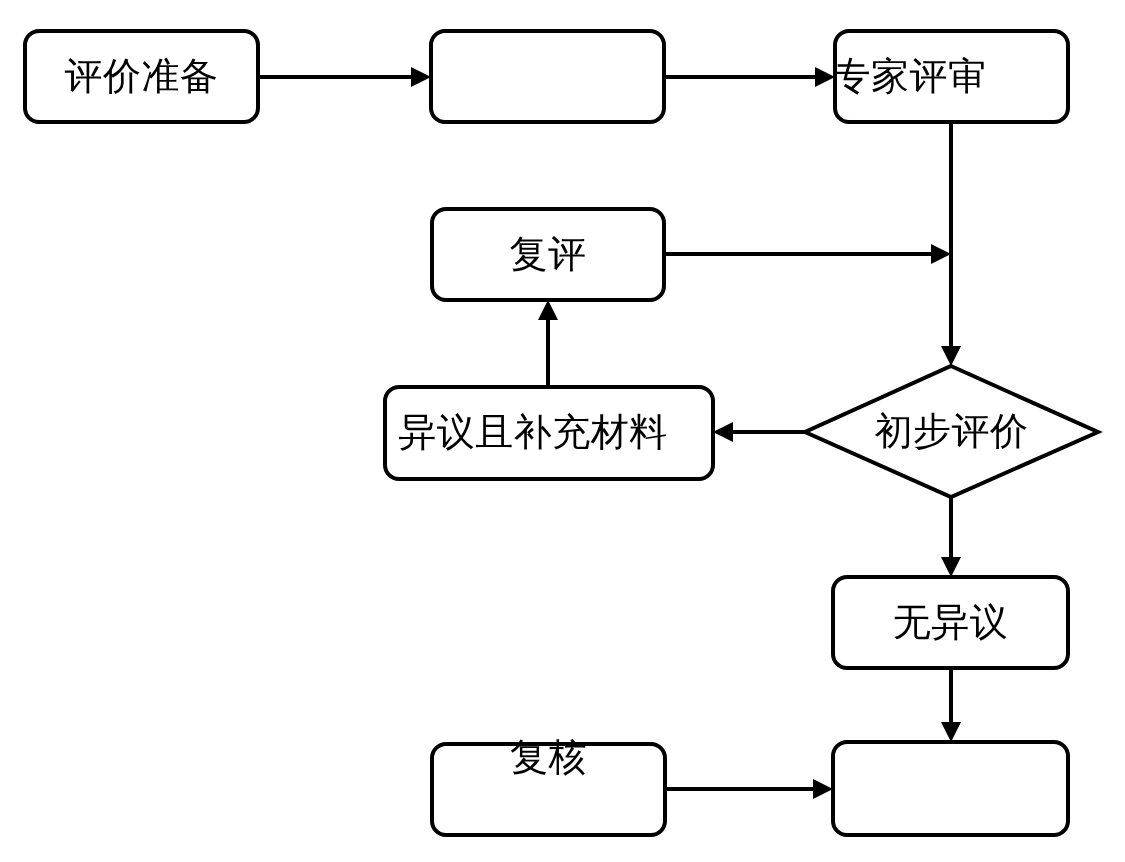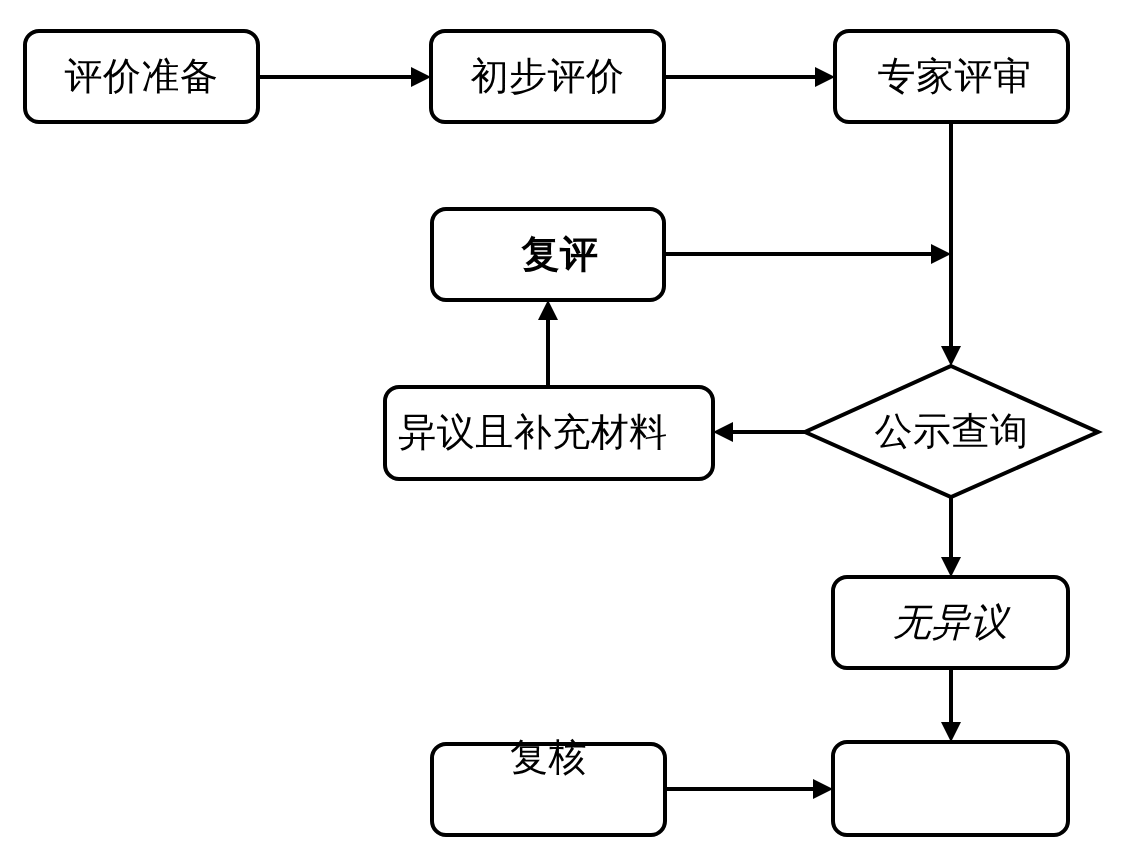--- a/index.html
+++ b/index.html
@@ -138,28 +138,27 @@
 
       <rect class="node-shape" x="432" y="744" width="233" height="91" rx="14" ry="14"></rect>
 
       <rect class="node-shape" x="833" y="742" width="235" height="93" rx="14" ry="14"></rect>
 
     </g>
   </svg>
 
   <div class="node-label" style="left:25px; top:31px; width:233px; height:91px;">评价准备</div>
 
-  <div class="node-label" style="left:431px; top:31px; width:233px; height:91px;">初步评价</div>
 
-  <div class="node-label" style="left:838px; top:31px; width:233px; height:91px;">专家评审</div>
+  <div class="node-label" style="left:793px; top:31px; width:233px; height:91px;">专家评审</div>
 
-  <div class="node-label" style="left:444px; top:209px; width:232px; height:91px;font-weight:bold;">复评</div>
+  <div class="node-label" style="left:432px; top:209px; width:232px; height:91px;">复评</div>
 
   <div class="node-label" style="left:369px; top:387px; width:328px; height:92px;">异议且补充材料</div>
 
-  <div class="node-label" style="left:805px; top:366px; width:293px; height:131px;">公示查询</div>
+  <div class="node-label" style="left:805px; top:366px; width:293px; height:131px;">初步评价</div>
 
-  <div class="node-label" style="left:833px; top:577px; width:235px; height:91px;font-style:italic;">无异议</div>
+  <div class="node-label" style="left:833px; top:577px; width:235px; height:91px;">无异议</div>
 
   <div class="node-label" style="left:432px; top:712px; width:233px; height:91px;">复核</div>
 
 
 </div>
 
 </body></html>

